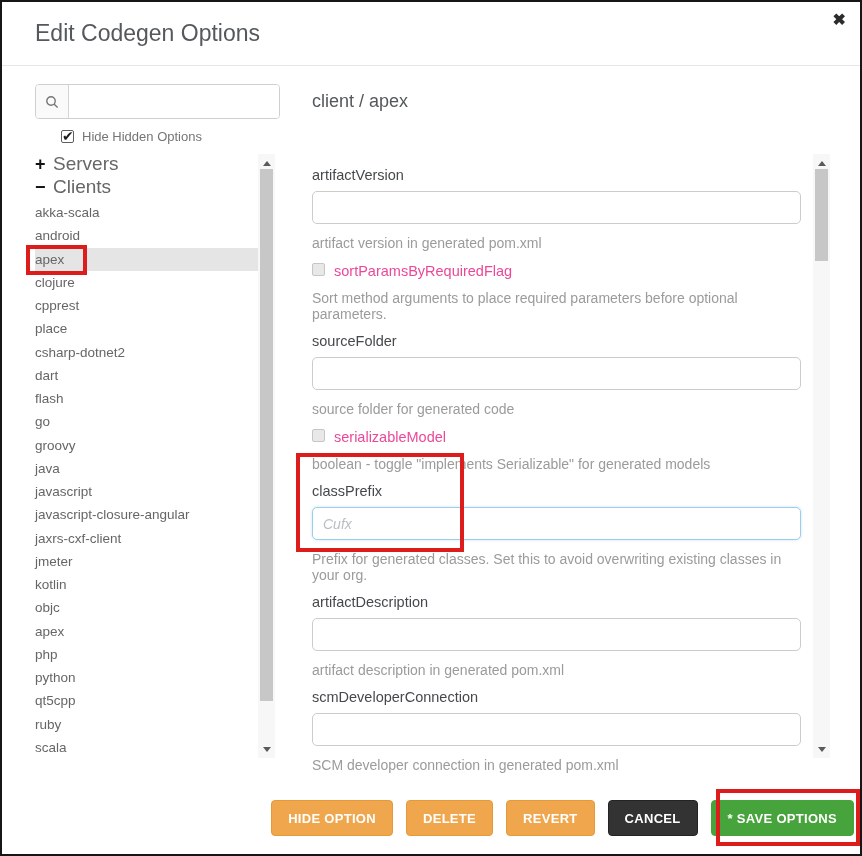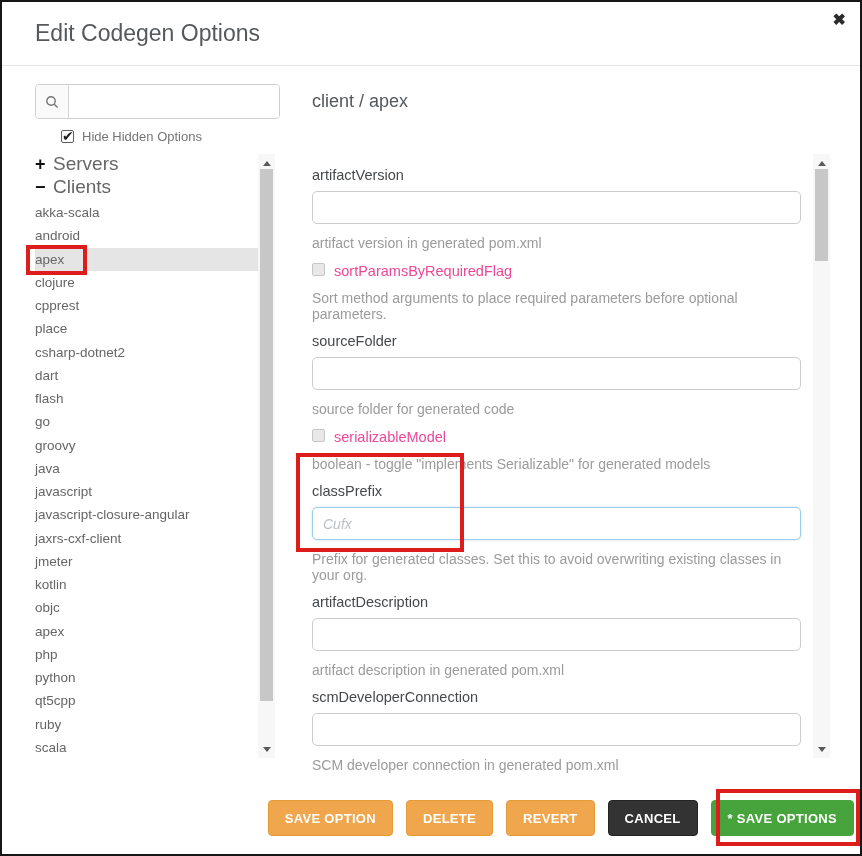--- a/index.html
+++ b/index.html
@@ -151,21 +151,21 @@
   <div class="sb-arrow up">
       <div class="tri-up"></div>
     </div>
   <div class="sb-thumb"></div>
   <div class="sb-arrow down">
       <div class="tri-down"></div>
     </div>
 </div>
 
 <div class="footer" id="footer-buttons">
-    <button class="btn warning">SAVE OPTION</button>
+    <button class="btn warning">HIDE OPTION</button>
     <button class="btn warning">DELETE</button>
     <button class="btn warning">REVERT</button>
     <button class="btn dark">CANCEL</button>
     <button class="btn success">* SAVE OPTIONS</button>
   </div>
 
 <div class="annotation" id="ann-apex"></div>
 <div class="annotation" id="ann-classprefix"></div>
 <div class="annotation" id="ann-save"></div>
 

